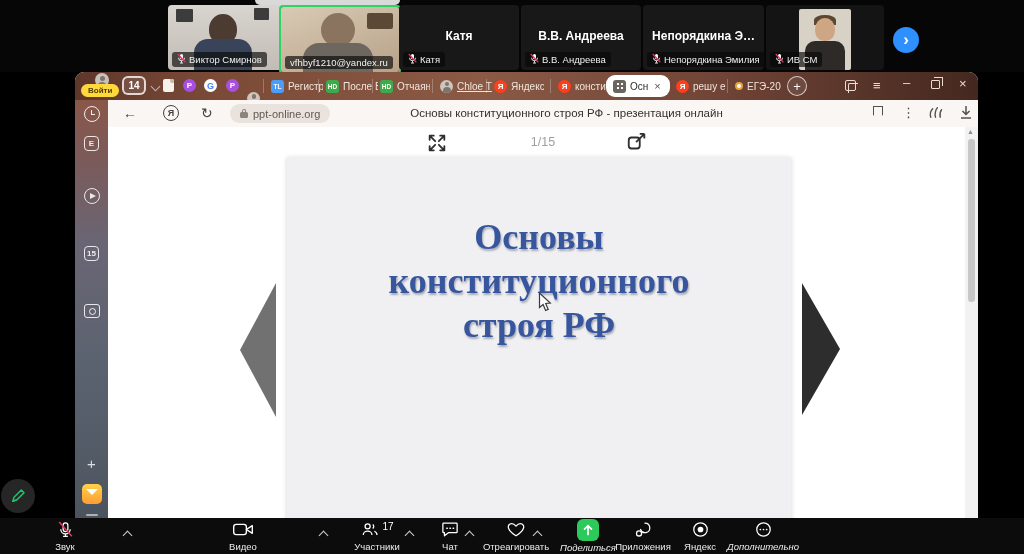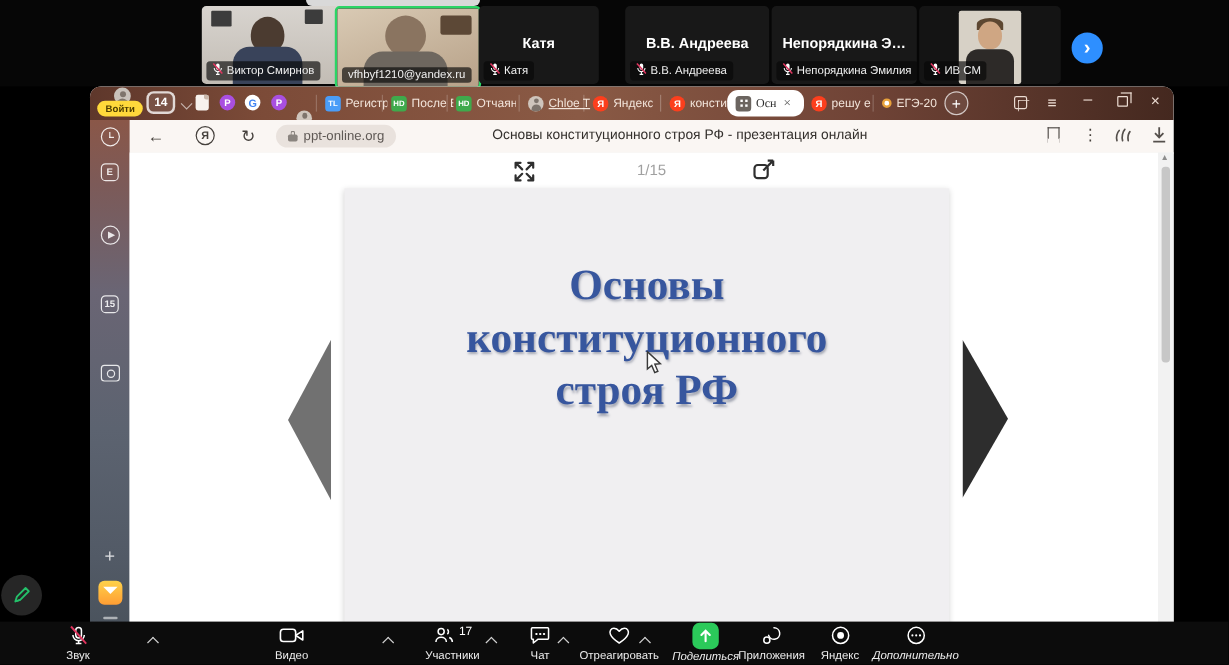--- a/index.html
+++ b/index.html
@@ -51,21 +51,21 @@
   .fi.person{background:#cfc5bc;position:relative;overflow:hidden;}
   .fi.person::before{content:"";position:absolute;left:4.5px;top:2px;width:4.5px;height:4.5px;border-radius:50%;background:#7e746c;}
   .fi.person::after{content:"";position:absolute;left:2.5px;top:7.5px;width:8px;height:6px;border-radius:4px 4px 0 0;background:#7e746c;}
   .fi.ppt{background:#6b6560;border-radius:3px;position:relative;}
   .fi.ppt::after{content:"";position:absolute;left:3.5px;top:3.5px;width:2px;height:2px;background:#fff;box-shadow:4px 0 #fff,0 4px #fff,4px 4px #fff;}
   .fi.ege{background:#fff;border:2.5px solid #e9a23b;width:8px;height:8px;border-radius:50%;}
   .tab{position:absolute;top:4px;height:20px;display:flex;align-items:center;gap:4px;color:#f2e4da;font-size:10px;overflow:hidden;white-space:nowrap;}
   .tab .tlabel{overflow:hidden;text-overflow:clip;}
   .tab.sep::before{content:"";position:absolute;left:0;top:3px;width:1px;height:14px;background:rgba(255,255,255,.25);}
   .tab.sep{padding-left:8px;}
-  .tab.active{background:#fff;border-radius:9px;color:#2c2c2c;padding:0 7px;top:3px;height:22px;box-sizing:border-box;font-family:Liberation Serif, serif;}
+  .tab.active{background:#fff;border-radius:9px;color:#2c2c2c;padding:0 7px;top:3px;height:22px;box-sizing:border-box;}
   .tab.active .tclose{color:#555;font-size:11px;margin-left:2px;}
   .newtab{position:absolute;left:712px;top:4px;width:20px;height:20px;border:1.5px solid rgba(255,255,255,.7);border-radius:50%;box-sizing:border-box;color:#fff;font-size:13px;display:flex;align-items:center;justify-content:center;background:rgba(255,255,255,.08);}
   .wctl{position:absolute;top:7px;color:#ecdcd2;font-size:13px;line-height:14px;}
   .panels-ic{position:absolute;left:770px;top:8px;width:11px;height:11px;border:1.5px solid #ecdcd2;border-radius:2px;box-sizing:border-box;}
   .panels-ic::before{content:"";position:absolute;left:2px;top:2px;width:9px;height:9px;border-left:1.5px solid #ecdcd2;border-top:1.5px solid #ecdcd2;border-radius:2px 0 0 0;}
   .restore-ic{position:absolute;left:856px;top:8px;width:9px;height:9px;border:1.5px solid #ecdcd2;border-radius:1px;box-sizing:border-box;}
   .restore-ic::before{content:"";position:absolute;left:1.5px;top:-4px;width:8px;height:8px;border-top:1.5px solid #ecdcd2;border-right:1.5px solid #ecdcd2;}
 
   .toolbar{position:absolute;left:0;top:28px;width:903px;height:27px;background:#faf6f3;border-bottom:1px solid #e9e2dd;}
   .tb-ic{position:absolute;top:4px;color:#45403c;font-size:14px;line-height:18px;}
@@ -149,21 +149,21 @@
       <div class="photo2">
         <div class="shelf"></div>
         <div class="head"></div>
         <div class="body"></div>
       </div>
       <div class="npill">
         <span>vfhbyf1210@yandex.ru</span>
       </div>
     </div>
 
-    <div class="tile" style="left:399px;width:100px;">
+    <div class="tile" style="left:399px;width:120px;">
       <div class="cname">Катя</div>
       <div class="npill">
         <span class="mic-muted"><svg width="9" height="11" viewBox="0 0 12 14">
               <rect x="4" y="1" width="4" height="7" rx="2" fill="#fff"></rect>
               <path d="M2 6a4 4 0 0 0 8 0" fill="none" stroke="#fff" stroke-width="1.2"></path>
               <path d="M6 10v2.5M4 13h4" stroke="#fff" stroke-width="1.2"></path>
               <line x1="1" y1="1" x2="11" y2="12" stroke="#e0355f" stroke-width="1.7"></line>
             </svg></span>
         <span>Катя</span>
       </div>

